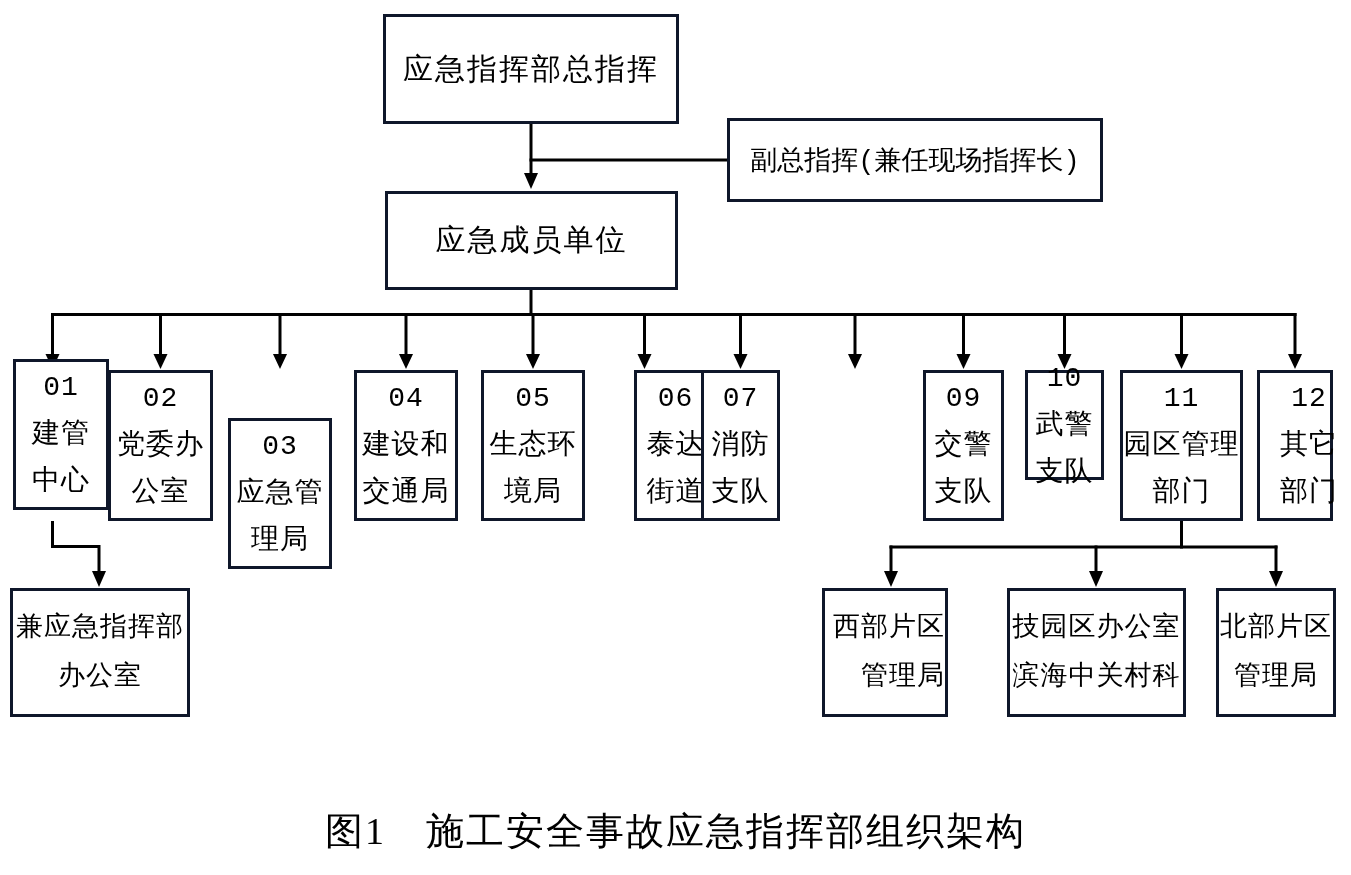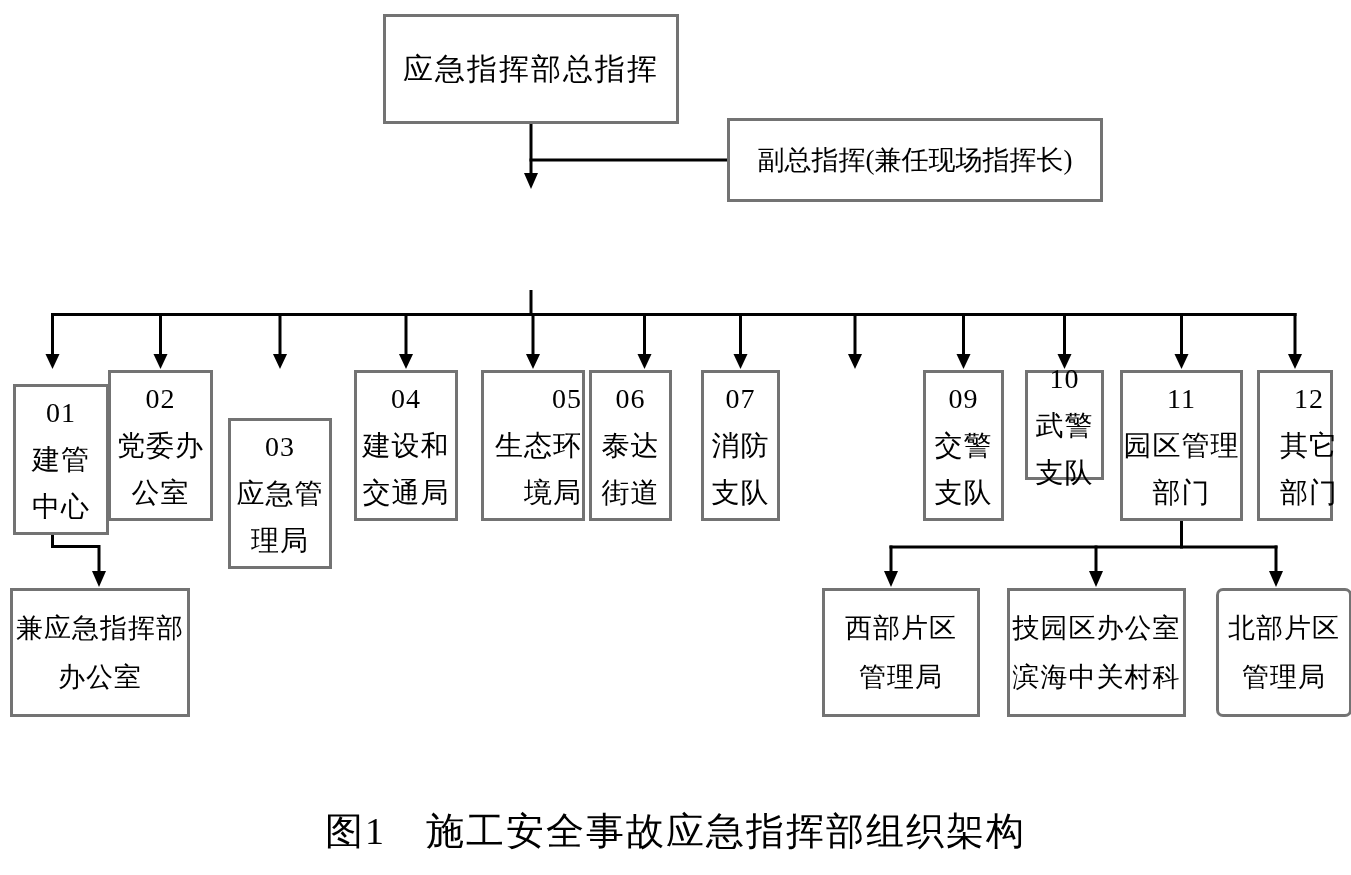--- a/index.html
+++ b/index.html
@@ -20,28 +20,29 @@
     position: absolute;
     left: 0;
     top: 0;
     width: 1351px;
     height: 875px;
     z-index: 1;
   }
   .box {
     position: absolute;
     box-sizing: border-box;
-    border: 3px solid #737373;
+    border: 3px solid #0f172a;
     background: #ffffff;
     display: flex;
     flex-direction: column;
     align-items: center;
     justify-content: center;
     text-align: center;
     z-index: 2;
+    font-family: Liberation Mono, monospace;
   }
   .box .bline {
     display: block;
     white-space: nowrap;
   }
   .top-box {
     font-size: 30px;
     letter-spacing: 2px;
   }
   .deputy-box {
@@ -124,47 +125,50 @@
   </svg>
 
   <div class="box top-box" style="left:383px; top:14px; width:296px; height:110px;">
     <span class="bline">应急指挥部总指挥</span>
   </div>
 
   <div class="box deputy-box" style="left:727px; top:118px; width:376px; height:84px;">
     <span class="bline">副总指挥(兼任现场指挥长)</span>
   </div>
 
-
-  <div class="box unit-box" style="left:13px; top:384px; width:96px; height:151px;">
+  <div class="box top-box" style="left:385px; top:191px; width:293px; height:99px;">
+    <span class="bline">应急成员单位</span>
+  </div>
+
+  <div class="box unit-box" style="left:13px; top:359px; width:96px; height:151px;">
     <span class="bline">01</span>
     <span class="bline">建管</span>
     <span class="bline">中心</span>
   </div>
   <div class="box unit-box" style="left:108px; top:370px; width:105px; height:151px;">
     <span class="bline">02</span>
     <span class="bline">党委办</span>
     <span class="bline">公室</span>
   </div>
   <div class="box unit-box" style="left:228px; top:370px; width:104px; height:151px;margin-top:48px;">
     <span class="bline">03</span>
     <span class="bline">应急管</span>
     <span class="bline">理局</span>
   </div>
   <div class="box unit-box" style="left:354px; top:370px; width:104px; height:151px;">
     <span class="bline">04</span>
     <span class="bline">建设和</span>
     <span class="bline">交通局</span>
   </div>
-  <div class="box unit-box" style="left:481px; top:370px; width:104px; height:151px;align-items:flex-end;">
+  <div class="box unit-box" style="left:481px; top:370px; width:104px; height:151px;">
     <span class="bline">05</span>
     <span class="bline">生态环</span>
     <span class="bline">境局</span>
   </div>
-  <div class="box unit-box" style="left:589px; top:370px; width:83px; height:151px;">
+  <div class="box unit-box" style="left:634px; top:370px; width:83px; height:151px;">
     <span class="bline">06</span>
     <span class="bline">泰达</span>
     <span class="bline">街道</span>
   </div>
   <div class="box unit-box" style="left:701px; top:370px; width:79px; height:151px;">
     <span class="bline">07</span>
     <span class="bline">消防</span>
     <span class="bline">支队</span>
   </div>
   <div class="box unit-box" style="left:923px; top:370px; width:81px; height:151px;">
@@ -186,28 +190,28 @@
     <span class="bline">12</span>
     <span class="bline">其它</span>
     <span class="bline">部门</span>
   </div>
 
   <div class="box sub-box" style="left:10px; top:588px; width:180px; height:129px;">
     <span class="bline">兼应急指挥部</span>
     <span class="bline">办公室</span>
   </div>
 
-  <div class="box sub-box" style="left:822px; top:588px; width:158px; height:129px;">
+  <div class="box sub-box" style="left:822px; top:588px; width:126px; height:129px;align-items:flex-end;">
     <span class="bline">西部片区</span>
     <span class="bline">管理局</span>
   </div>
   <div class="box sub-box" style="left:1007px; top:588px; width:179px; height:129px;">
     <span class="bline">技园区办公室</span>
     <span class="bline">滨海中关村科</span>
   </div>
-  <div class="box sub-box" style="left:1216px; top:588px; width:136px; height:129px;border-radius:7px;">
+  <div class="box sub-box" style="left:1216px; top:588px; width:120px; height:129px;">
     <span class="bline">北部片区</span>
     <span class="bline">管理局</span>
   </div>
 
   <div class="caption">图1　施工安全事故应急指挥部组织架构</div>
 
 </div>
 
 </body></html>

